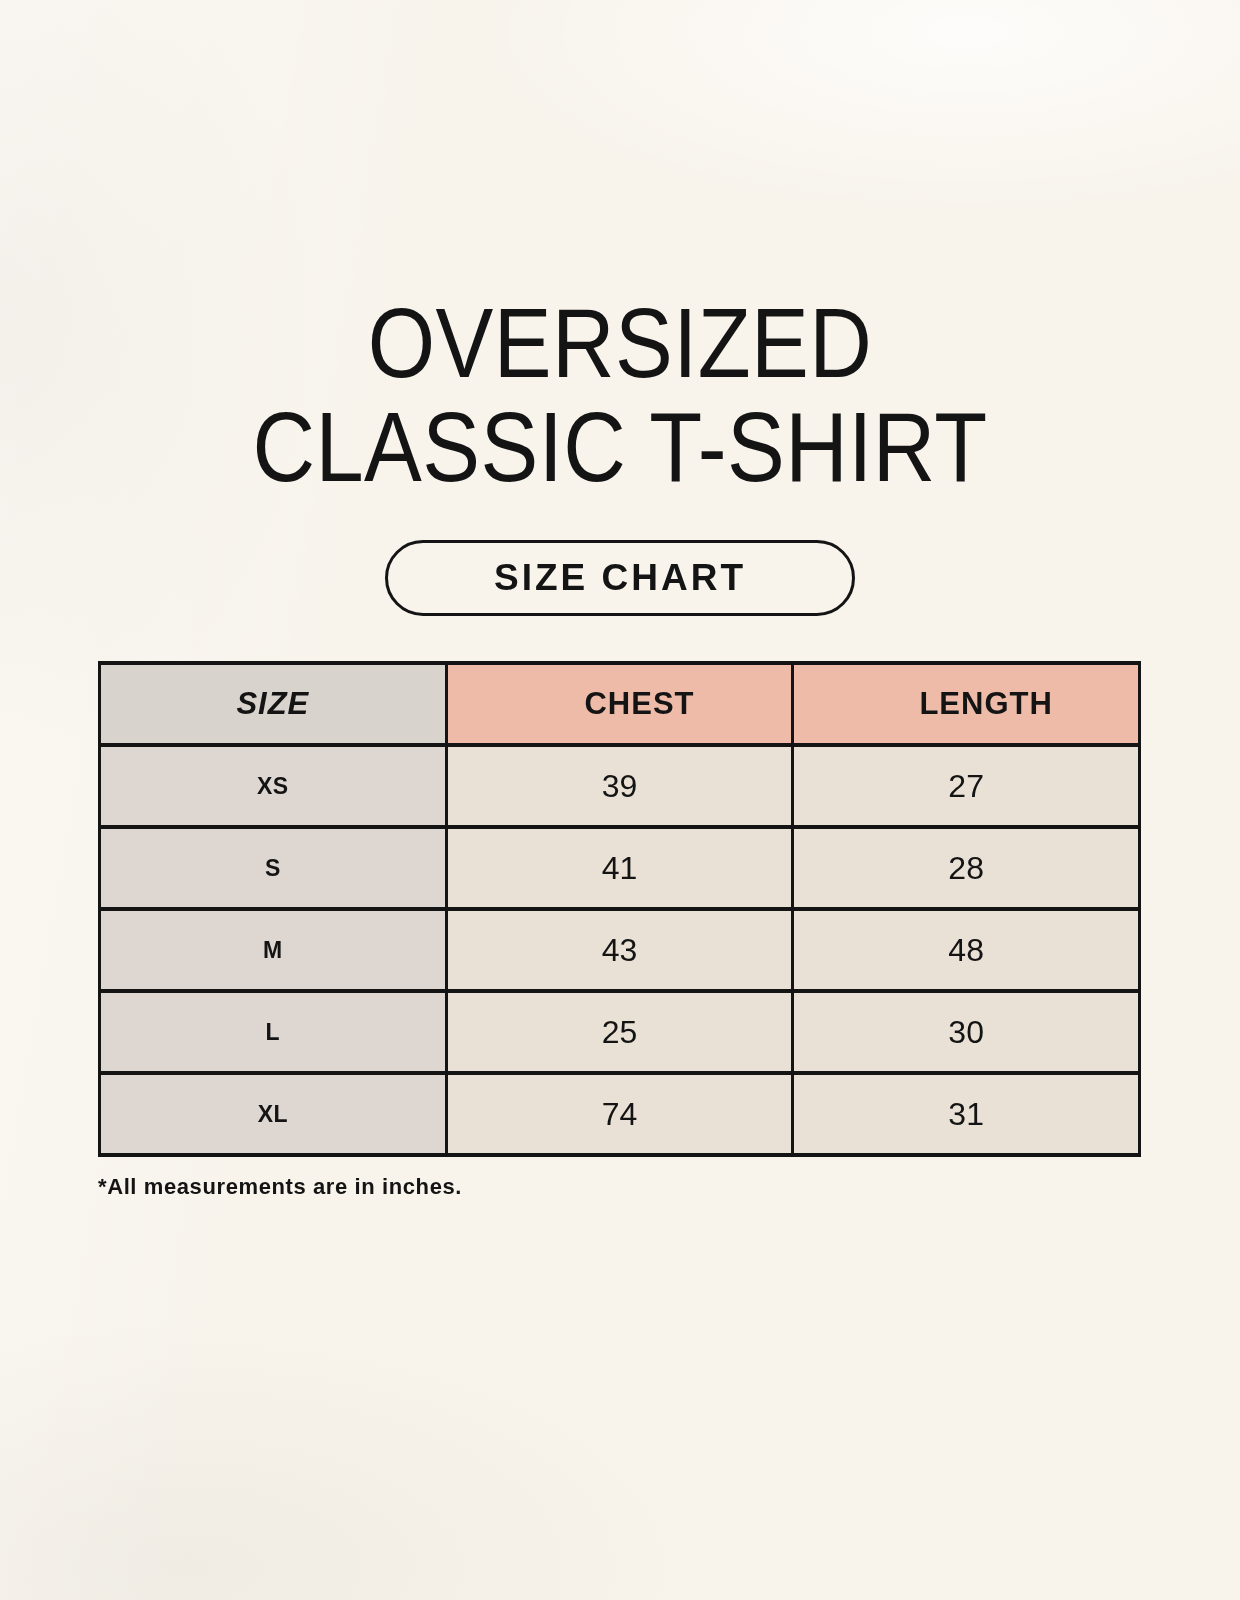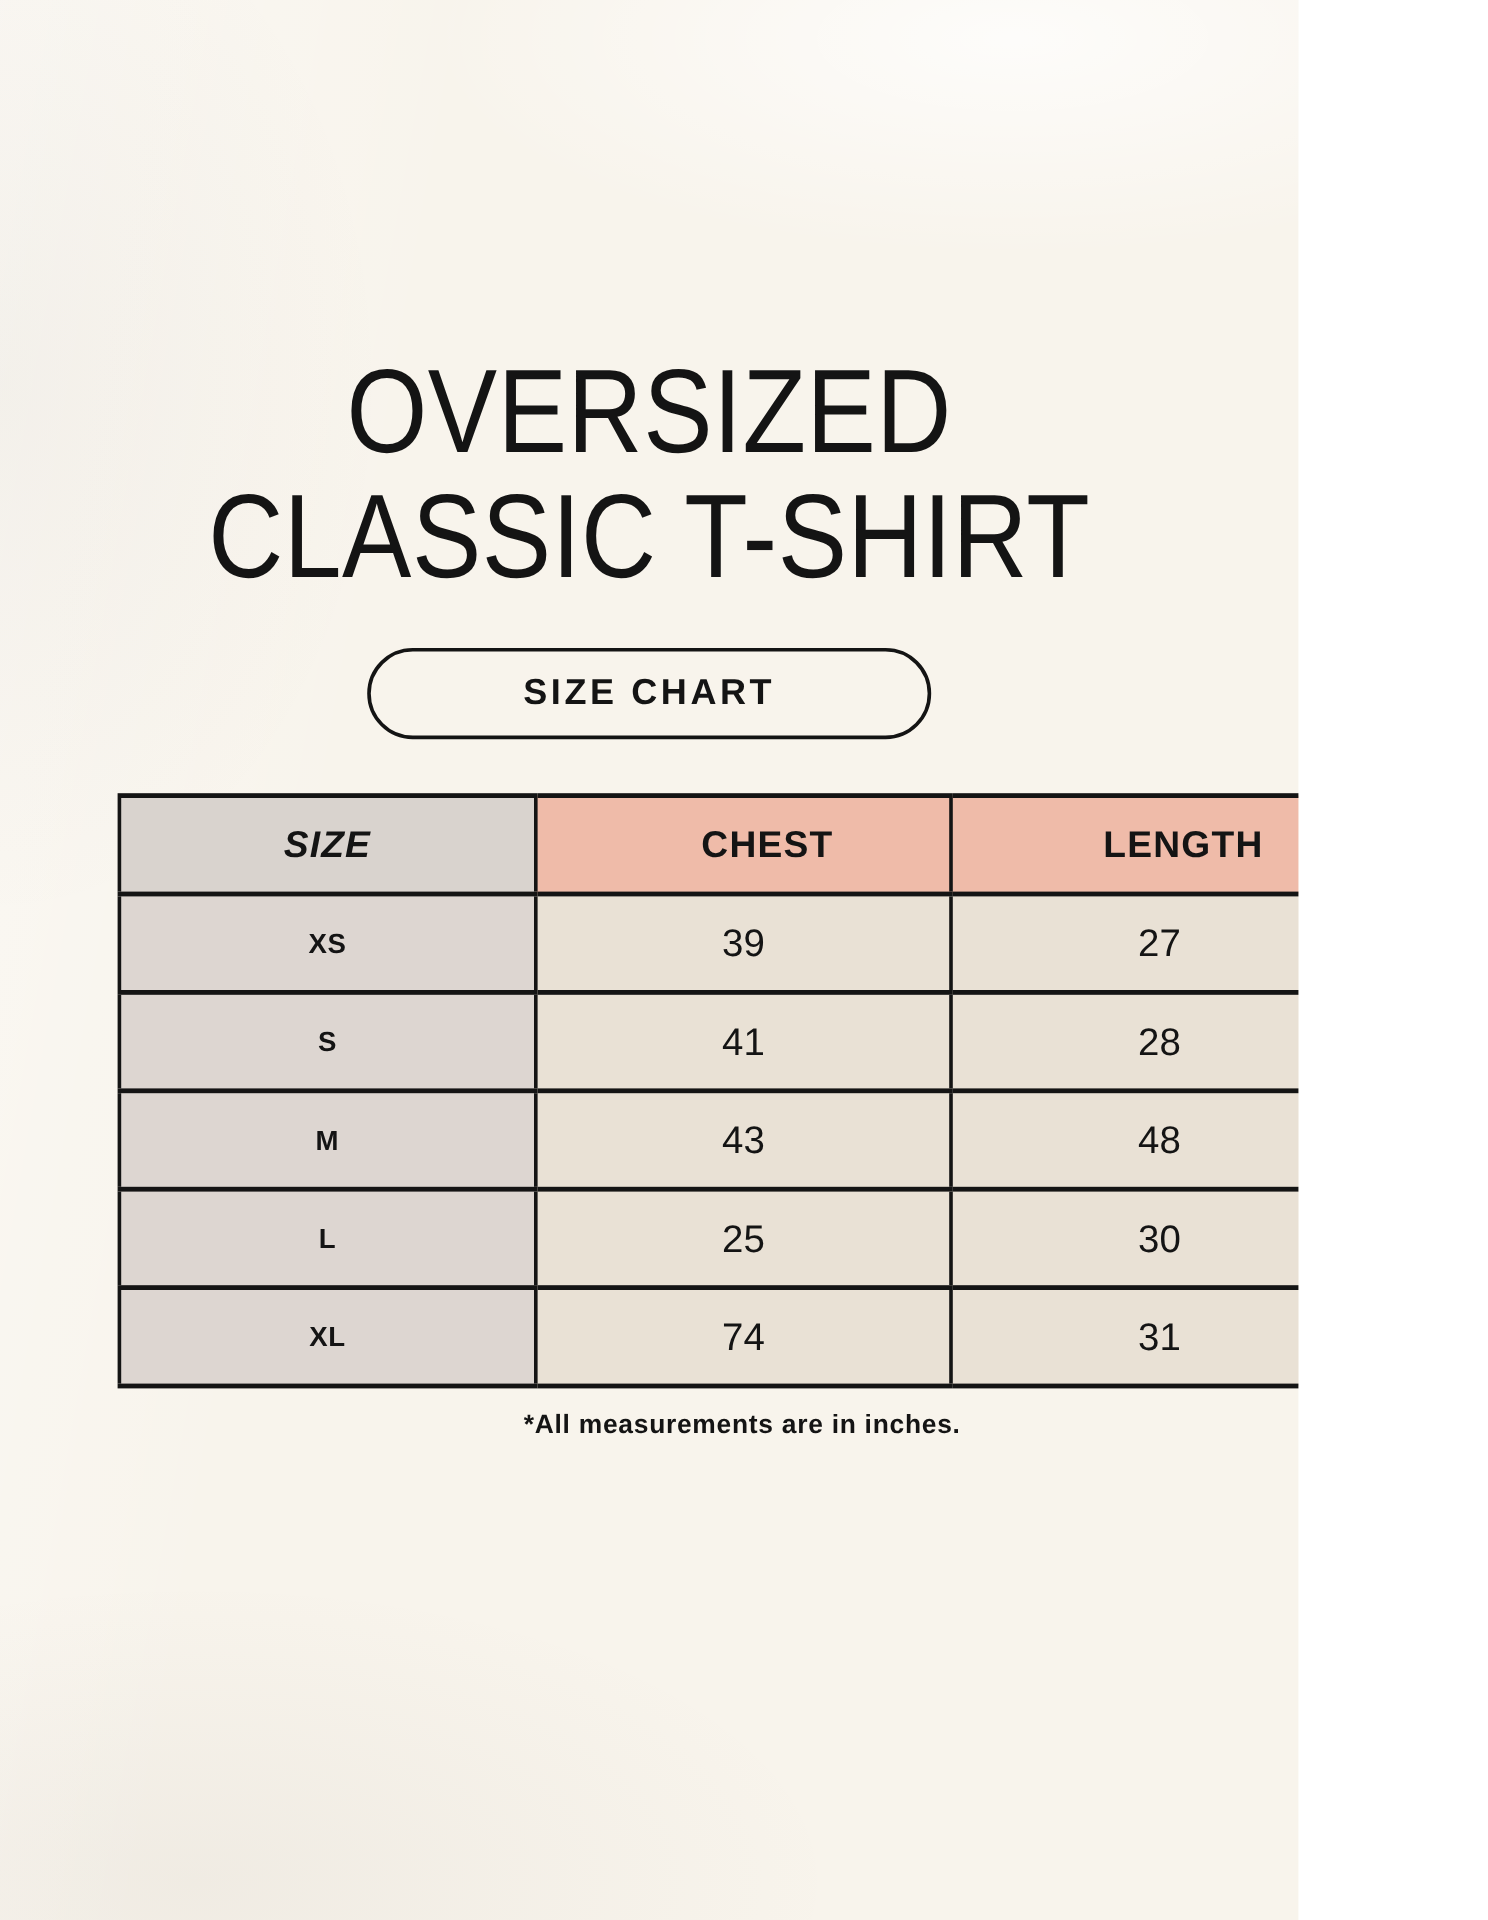--- a/index.html
+++ b/index.html
@@ -1,21 +1,21 @@
 <!DOCTYPE html>
 <html><head>
 <meta charset="utf-8">
 <style>
   * { margin: 0; padding: 0; box-sizing: border-box; }
   html, body { width: 1240px; }
   body { font-family: "Liberation Sans", sans-serif; color: #141414; }
 
   .page {
     position: relative;
-    width: 1082px;
+    width: 1240px;
     height: 1600px;
     overflow: hidden;
     background-color: #F8F4EC;
     background-image:
       radial-gradient(ellipse 700px 260px at 78% 2%, rgba(255,255,255,0.75), rgba(255,255,255,0) 70%),
       radial-gradient(ellipse 500px 700px at 0% 20%, rgba(90,75,60,0.045), rgba(255,255,255,0) 65%),
       radial-gradient(ellipse 900px 420px at 15% 98%, rgba(90,75,60,0.05), rgba(255,255,255,0) 60%),
       linear-gradient(100deg, rgba(255,255,255,0.4) 0%, rgba(255,255,255,0) 30%);
   }
 
@@ -35,21 +35,21 @@
     display: flex;
     align-items: center;
     justify-content: center;
     width: 470px;
     height: 76px;
     margin: 41px auto 0 auto;
     border: 3px solid #141414;
     border-radius: 40px;
     background: transparent;
     font-family: "Liberation Sans", sans-serif;
-    font-size: 30px;
+    font-size: 37px;
     font-weight: 700;
     letter-spacing: 3px;
     color: #141414;
     cursor: pointer;
   }
 
   .size-table {
     width: 1043px;
     margin: 45px 0 0 98px;
     border-collapse: collapse;
@@ -70,21 +70,21 @@
   }
   .col-size-cell  { background: #DDD6D1; }
   .head-size      { background: #D9D3CE; font-style: italic; }
   .head-accent    { background: #EFBBA9; padding-left: 40px; }
   .data-cell      { background: #E9E1D5; font-size: 32px; font-weight: 400; }
   .size-label     { font-size: 23px; font-weight: 700; letter-spacing: 0.5px; }
 
   .footnote {
     width: 1043px;
     margin: 17px 0 0 98px;
-    text-align: center;
+    text-align: left;
     font-size: 22px;
     font-weight: 700;
     letter-spacing: 0.6px;
     padding-right: 2px;
   }
 </style>
 </head>
 <body>
 
 <div class="page">

